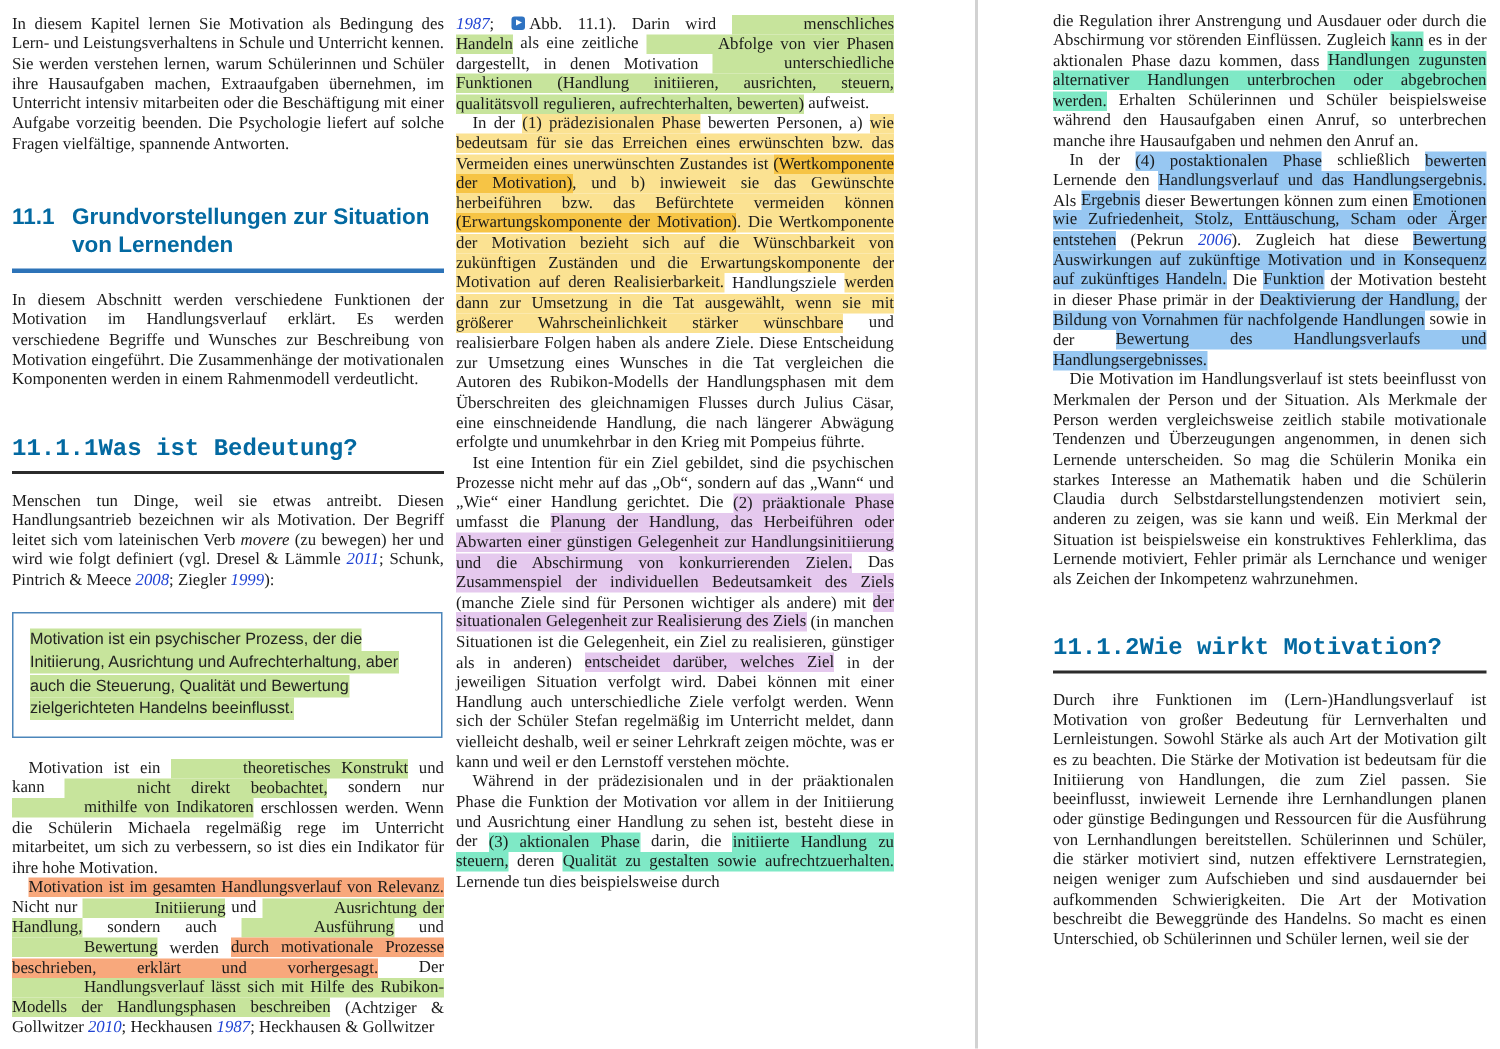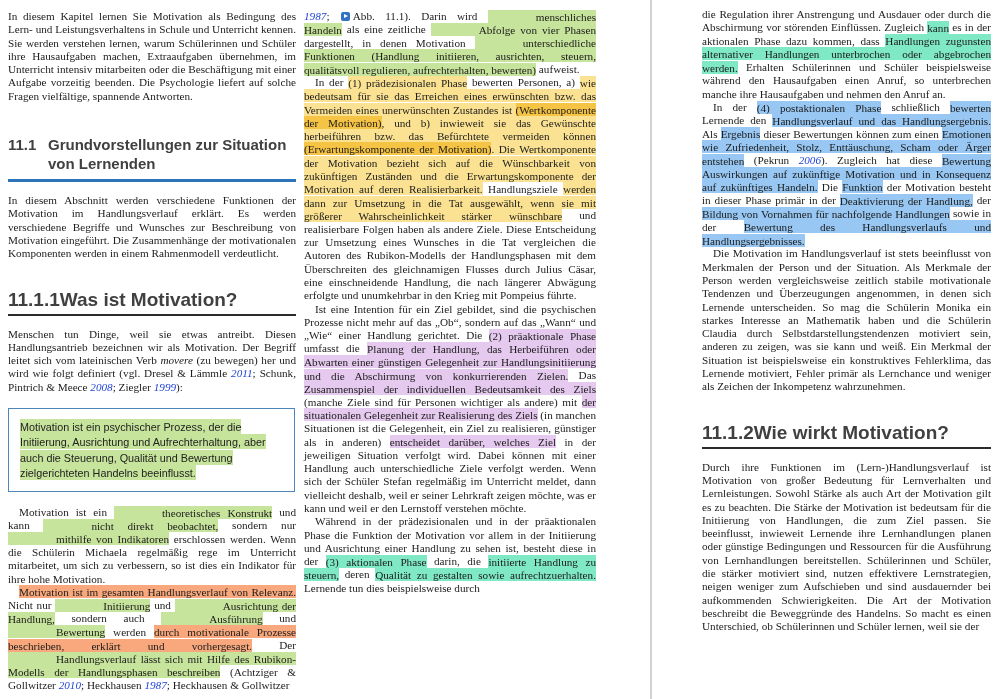--- a/index.html
+++ b/index.html
@@ -7,23 +7,23 @@
        font-family:"Liberation Serif","DejaVu Serif",serif;color:#1b1b1b;}
   .col{position:absolute;top:0;}
   #col0{left:8px;width:288px;padding-top:10px;}
   #col1{left:304px;width:292px;padding-top:10px;}
   #col2{left:702px;width:289px;padding-top:8px;}
   .divider{position:absolute;left:650px;top:0;width:2px;height:699px;background:var(--divider,#d2d2d2);}
 
   p.para{margin:0;font-size:11.2px;line-height:13.3px;text-align:justify;}
   p.para.indent{text-indent:11px;}
 
-  .heading{font-family:"Liberation Sans","DejaVu Sans",sans-serif;font-weight:bold;color:#404040;}
+  .heading{font-family:"Liberation Sans","DejaVu Sans",sans-serif;font-weight:bold;color:#0369a1;}
   .h1{margin:32px 0 12px 0;font-size:15px;line-height:19px;}
-  .h2{margin:30px 0 12px 0;font-size:19px;line-height:17px;}
+  .h2{margin:30px 0 12px 0;font-size:16px;line-height:17px;font-family:Liberation Mono, monospace;}
   .hrow{display:flex;}
   .h1 .num{flex:0 0 40px;}
   .h2 .num{flex:0 0 44px;}
   .htitle{flex:1;}
   .rule{margin-top:6px;}
   .rule-blue{height:3px;background:var(--rule-blue,#2d73b8);}
   .rule-dark{height:2px;background:#2b2b2b;}
 
   .defbox{border:1.5px solid var(--box-border,#4c86ba);margin:14px 1px 14px 0;padding:10px 11px;
           font-family:"Liberation Sans","DejaVu Sans",sans-serif;font-size:10.8px;line-height:15.5px;
@@ -57,21 +57,21 @@
         <div class="hrow">
           <span class="num">11.1</span>
           <span class="htitle">Grundvorstellungen zur Situation von Lernenden</span>
         </div>
         <div class="rule rule-blue"></div>
       </div>
       <p class="para"><span>In diesem Abschnitt werden verschiedene Funktionen der Motivation im Handlungsverlauf erklärt. Es werden verschiedene Begriffe und Wunsches zur Beschreibung von Motivation eingeführt. Die Zusammenhänge der motivationalen Komponenten werden in einem Rahmenmodell verdeutlicht.</span></p>
       <div class="heading h2">
         <div class="hrow">
           <span class="num">11.1.1</span>
-          <span class="htitle">Was ist Motivation?</span>
+          <span class="htitle">Was ist Bedeutung?</span>
         </div>
         <div class="rule rule-dark"></div>
       </div>
       <p class="para"><span>Menschen tun Dinge, weil sie etwas antreibt. Diesen Handlungsantrieb bezeichnen wir als Motivation. Der Begriff leitet sich vom lateinischen Verb </span><span class="it">movere</span><span> (zu bewegen) her und wird wie folgt definiert (vgl. Dresel &amp; Lämmle </span><span class="cite">2011</span><span>; Schunk, Pintrich &amp; Meece </span><span class="cite">2008</span><span>; Ziegler </span><span class="cite">1999</span><span>):</span></p>
       <div class="defbox"><span class="hl hl-green">Motivation ist ein psychischer Prozess, der die Initiierung, Ausrichtung und Aufrechterhaltung, aber auch die Steuerung, Qualität und Bewertung zielgerichteten Handelns beeinflusst.</span></div>
       <p class="para indent"><span>Motivation ist ein </span><span class="hl hl-green">theoretisches Konstrukt</span><span> und kann </span><span class="hl hl-green">nicht direkt beobachtet,</span><span> sondern nur </span><span class="hl hl-green">mithilfe von Indikatoren</span><span> erschlossen werden. Wenn die Schülerin Michaela regelmäßig rege im Unterricht mitarbeitet, um sich zu verbessern, so ist dies ein Indikator für ihre hohe Motivation.</span></p>
       <p class="para indent"><span class="hl hl-salmon">Motivation ist im gesamten Handlungsverlauf von Relevanz.</span><span> Nicht nur </span><span class="hl hl-green">Initiierung</span><span> und </span><span class="hl hl-green">Ausrichtung der Handlung,</span><span> sondern auch </span><span class="hl hl-green">Ausführung</span><span> und </span><span class="hl hl-green">Bewertung</span><span> werden </span><span class="hl hl-salmon">durch motivationale Prozesse beschrieben, erklärt und vorhergesagt.</span><span> Der </span><span class="hl hl-green">Handlungsverlauf lässt sich mit Hilfe des Rubikon-Modells der Handlungsphasen beschreiben</span><span> (Achtziger &amp; Gollwitzer </span><span class="cite">2010</span><span>; Heckhausen </span><span class="cite">1987</span><span>; Heckhausen &amp; Gollwitzer</span></p>
     </div>
   <div class="col" id="col1">
       <p class="para"><span class="cite">1987</span><span>; </span><span class="figref"></span><span>Abb. 11.1</span><span>). Darin wird </span><span class="hl hl-green">menschliches Handeln</span><span> als eine zeitliche </span><span class="hl hl-green">Abfolge von vier Phasen</span><span> dargestellt, in denen Motivation </span><span class="hl hl-green">unterschiedliche Funktionen (Handlung initiieren, ausrichten, steuern, qualitätsvoll regulieren, aufrechterhalten, bewerten)</span><span> aufweist.</span></p>

